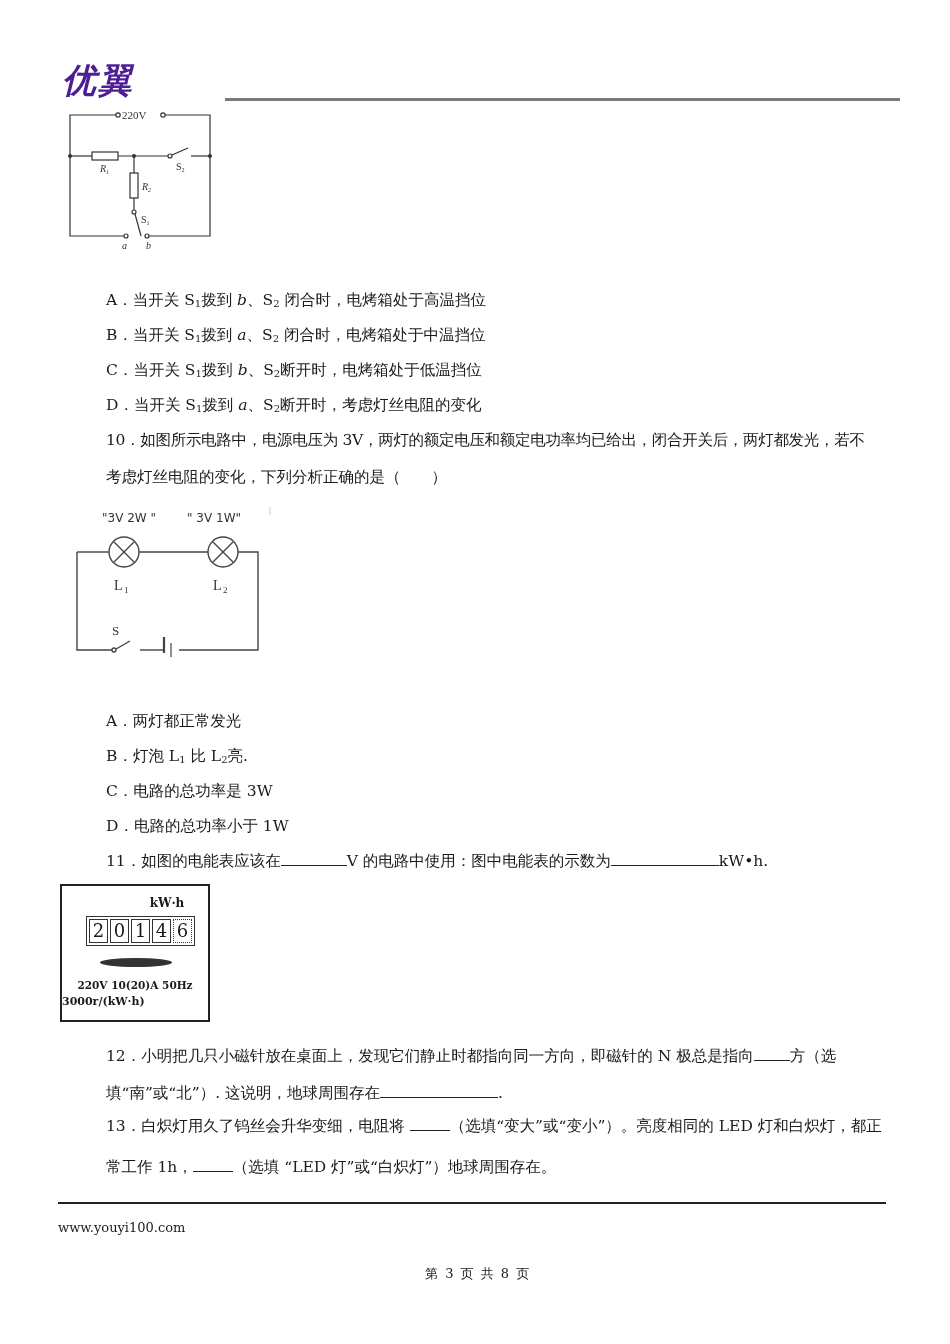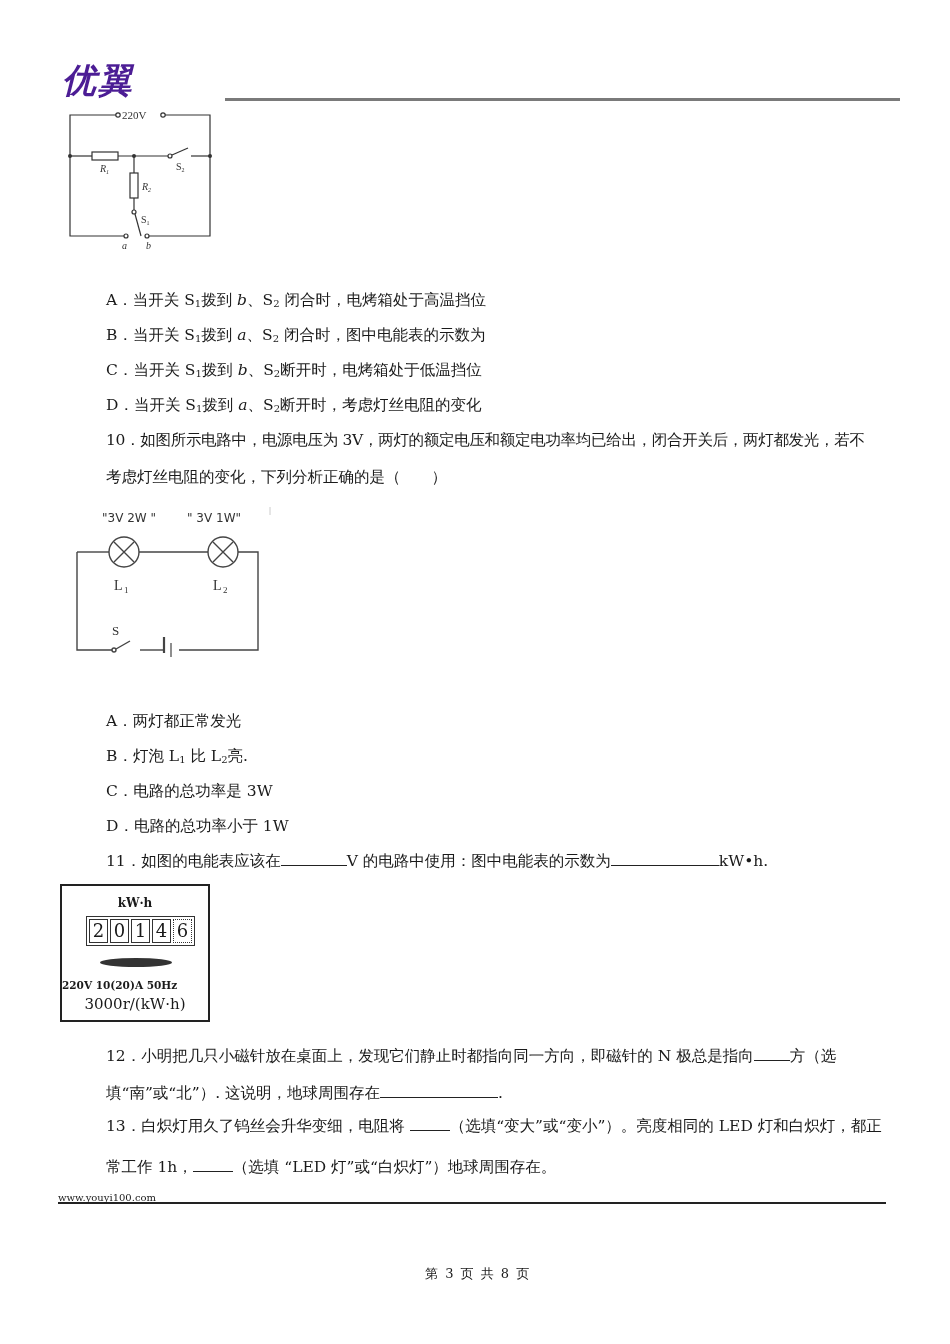--- a/index.html
+++ b/index.html
@@ -7,21 +7,21 @@
          font-family: "DejaVu Serif", "Liberation Serif", serif; color: #1a1a1a; }
   .abs { position: absolute; }
   .logo { left: 62px; top: 58px; font-family: "DejaVu Sans", sans-serif; font-size: 34px;
           font-weight: bold; font-style: italic; color: #4c1d95; letter-spacing: 2px; }
   .header-rule { left: 225px; top: 98px; width: 675px; height: 3px; background: #7a7a7a; }
   .line { font-size: 15.5px; white-space: nowrap; line-height: 20px; margin-left: 48px; }
   .blank { display: inline-block; border-bottom: 1px solid #222; height: 14px; vertical-align: baseline; }
   sub { font-size: 10px; vertical-align: -2px; }
   i.v { font-style: italic; }
   .footer-rule { left: 58px; top: 1202px; width: 828px; height: 2px; background: #222; }
-  .footer-url { left: 58px; top: 1192px; font-size: 10px; }
+  .footer-url { left: 58px; top: 1220px; font-size: 13px; }
   .footer-page { left: 425px; top: 1233px; font-size: 13px; word-spacing: 3px; margin-top: 32px; }
   svg text { font-family: "Liberation Serif", serif; }
 </style>
 </head>
 <body>
 
 <div class="abs logo">优翼</div>
 <div class="abs header-rule"></div>
 
 <svg class="abs" style="left:62px;top:108px" width="160" height="145" viewBox="0 0 160 145">
@@ -57,21 +57,21 @@
   <text x="114" y="62" font-size="10" fill="#333"><tspan>S</tspan><tspan font-size="6" dy="2">2</tspan></text>
   <text x="79" y="115" font-size="10" fill="#333"><tspan>S</tspan><tspan font-size="6" dy="2">1</tspan></text>
   <text x="60" y="141" font-size="10" font-style="italic" fill="#333">a</text>
   <text x="84" y="141" font-size="10" font-style="italic" fill="#333">b</text>
 </svg>
 
 <div class="abs line" style="left:58px;top:290px">
   <span>A．</span><span>当开关 S</span><sub>1</sub><span>拨到 </span><i class="v">b</i><span>、S</span><sub>2</sub><span> 闭合时，电烤箱处于高温挡位</span>
 </div>
 <div class="abs line" style="left:58px;top:325px">
-  <span>B．</span><span>当开关 S</span><sub>1</sub><span>拨到 </span><i class="v">a</i><span>、S</span><sub>2</sub><span> 闭合时，图中电能表的示数为</span>
+  <span>B．</span><span>当开关 S</span><sub>1</sub><span>拨到 </span><i class="v">a</i><span>、S</span><sub>2</sub><span> 闭合时，电烤箱处于中温挡位</span>
 </div>
 <div class="abs line" style="left:58px;top:360px">
   <span>C．</span><span>当开关 S</span><sub>1</sub><span>拨到 </span><i class="v">b</i><span>、S</span><sub>2</sub><span>断开时，电烤箱处于低温挡位</span>
 </div>
 <div class="abs line" style="left:58px;top:395px">
   <span>D．</span><span>当开关 S</span><sub>1</sub><span>拨到 </span><i class="v">a</i><span>、S</span><sub>2</sub><span>断开时，考虑灯丝电阻的变化</span>
 </div>
 
 <div class="abs line" style="left:58px;top:430px;letter-spacing:-0.3px">10．如图所示电路中，电源电压为 3V，两灯的额定电压和额定电功率均已给出，闭合开关后，两灯都发光，若不</div>
 <div class="abs line" style="left:58px;top:467px">考虑灯丝电阻的变化，下列分析正确的是（　　）</div>
@@ -107,31 +107,31 @@
   <span>B．灯泡 L</span><sub>1</sub><span> 比 L</span><sub>2</sub><span>亮.</span>
 </div>
 <div class="abs line" style="left:58px;top:781px">C．电路的总功率是 3W</div>
 <div class="abs line" style="left:58px;top:816px">D．电路的总功率小于 1W</div>
 
 <div class="abs line" style="left:58px;top:851px">
   <span>11．如图的电能表应该在</span><span class="blank" style="width:66px"></span><span>V 的电路中使用：图中电能表的示数为</span><span class="blank" style="width:108px"></span><span>kW•h.</span>
 </div>
 
 <div class="abs" style="left:60px;top:884px;width:150px;height:138px;border:2px solid #222;box-sizing:border-box;font-family:'DejaVu Serif',serif;">
-  <div style="position:absolute;top:10px;width:100%;text-align:center;font-size:12px;font-weight:bold;">kW·h</div>
+  <div style="position:absolute;top:10px;width:100%;text-align:center;font-size:12px;font-weight:bold;padding-left:32px;">kW·h</div>
   <div style="position:absolute;top:30px;left:24px;display:flex;border:1.5px solid #333;padding:2px;">
     <span style="width:17px;height:22px;border:1.2px solid #333;margin-right:2px;text-align:center;font-size:18px;line-height:22px;">2</span>
     <span style="width:17px;height:22px;border:1.2px solid #333;margin-right:2px;text-align:center;font-size:18px;line-height:22px;">0</span>
     <span style="width:17px;height:22px;border:1.2px solid #333;margin-right:2px;text-align:center;font-size:18px;line-height:22px;">1</span>
     <span style="width:17px;height:22px;border:1.2px solid #333;margin-right:2px;text-align:center;font-size:18px;line-height:22px;">4</span>
     <span style="width:17px;height:22px;border:1.2px dotted #333;text-align:center;font-size:18px;line-height:22px;">6</span>
   </div>
   <div style="position:absolute;top:72px;left:38px;width:72px;height:9px;border-radius:50%;background:#333;"></div>
-  <div style="position:absolute;top:93px;width:100%;font-size:10.5px;font-weight:bold;white-space:nowrap;">220V 10(20)A 50Hz</div>
-  <div style="position:absolute;top:109px;width:100%;text-align:center;font-size:15px;font-weight:normal;">3000r/(kW·h)</div>
+  <div style="position:absolute;top:93px;width:100%;text-align:center;font-size:10.5px;font-weight:bold;white-space:nowrap;">220V 10(20)A 50Hz</div>
+  <div style="position:absolute;top:109px;width:100%;text-align:left;font-size:11px;font-weight:bold;">3000r/(kW·h)</div>
 </div>
 
 <div class="abs line" style="left:58px;top:1046px">
   <span>12．小明把几只小磁针放在桌面上，发现它们静止时都指向同一方向，即磁针的 N 极总是指向</span><span class="blank" style="width:36px"></span><span>方（选</span>
 </div>
 <div class="abs line" style="left:58px;top:1083px">
   <span>填“南”或“北”）. 这说明，地球周围存在</span><span class="blank" style="width:118px"></span><span>.</span>
 </div>
 
 <div class="abs line" style="left:58px;top:1116px">

